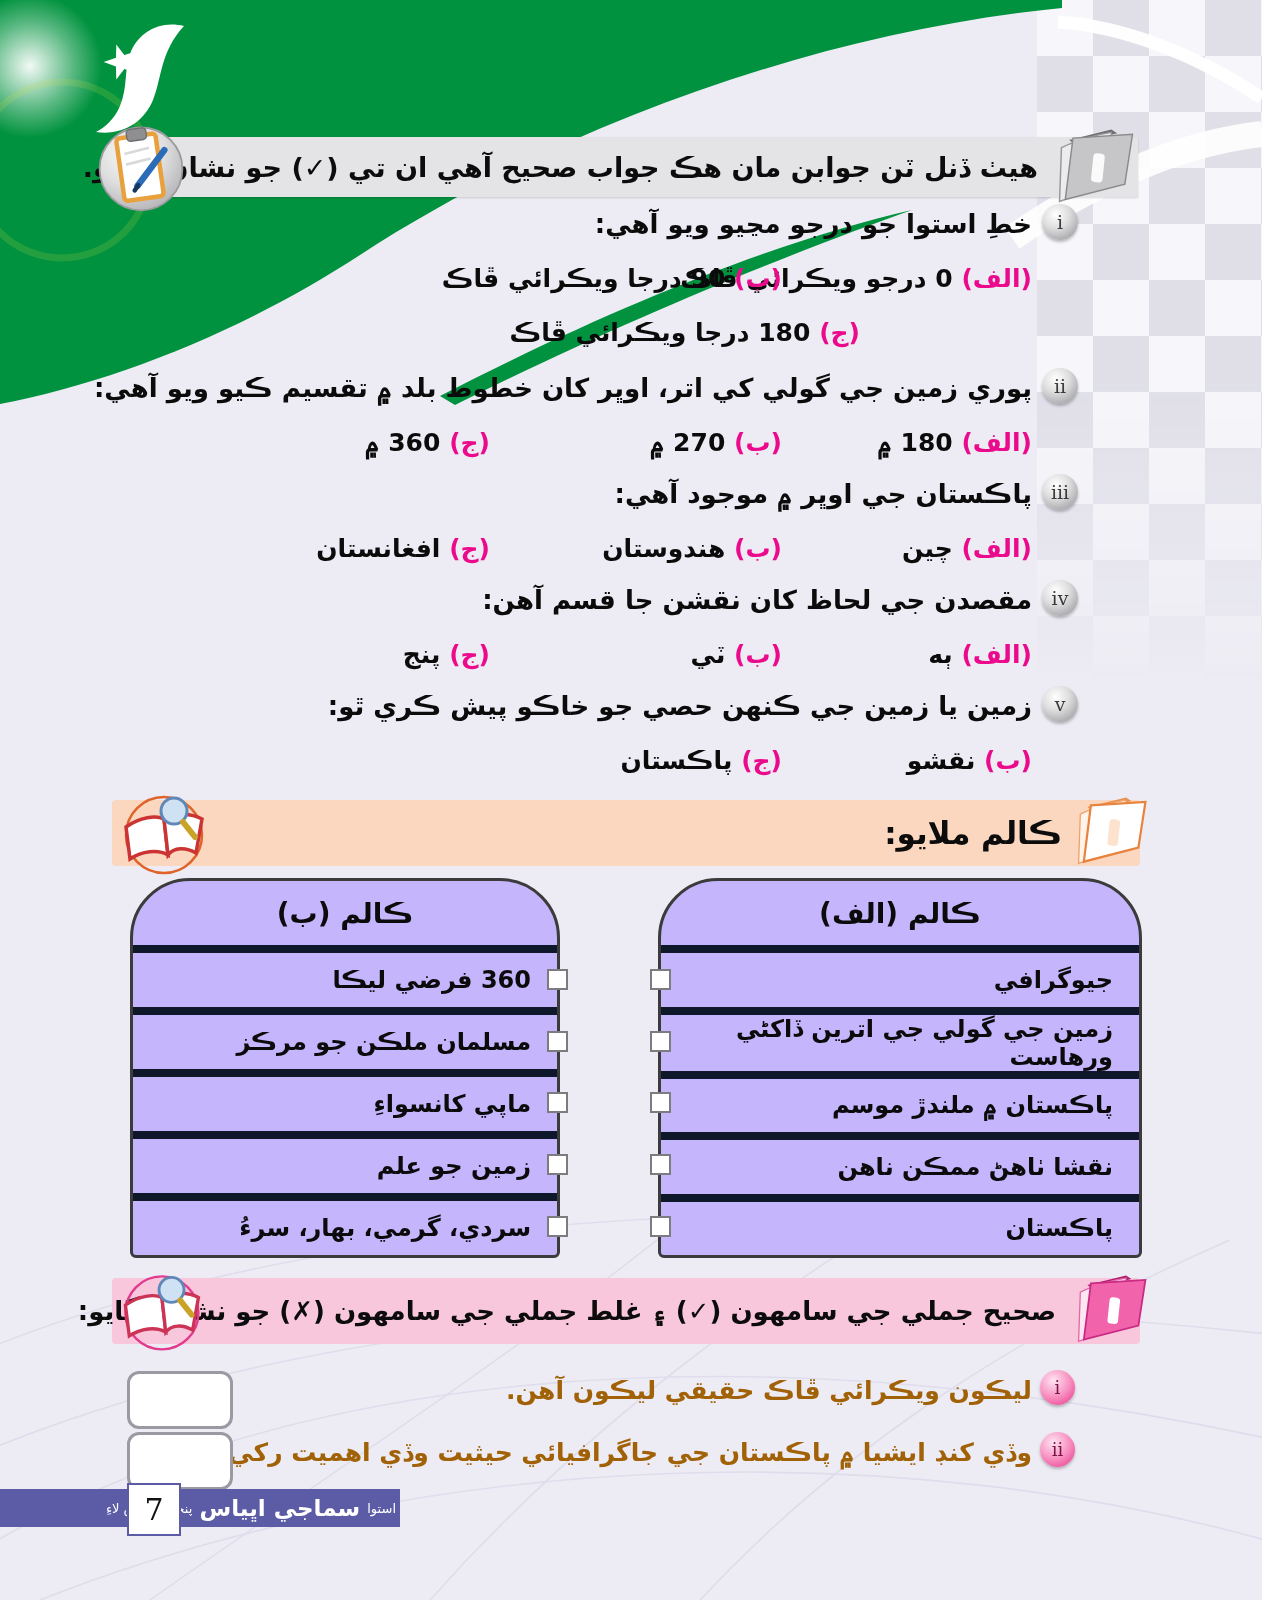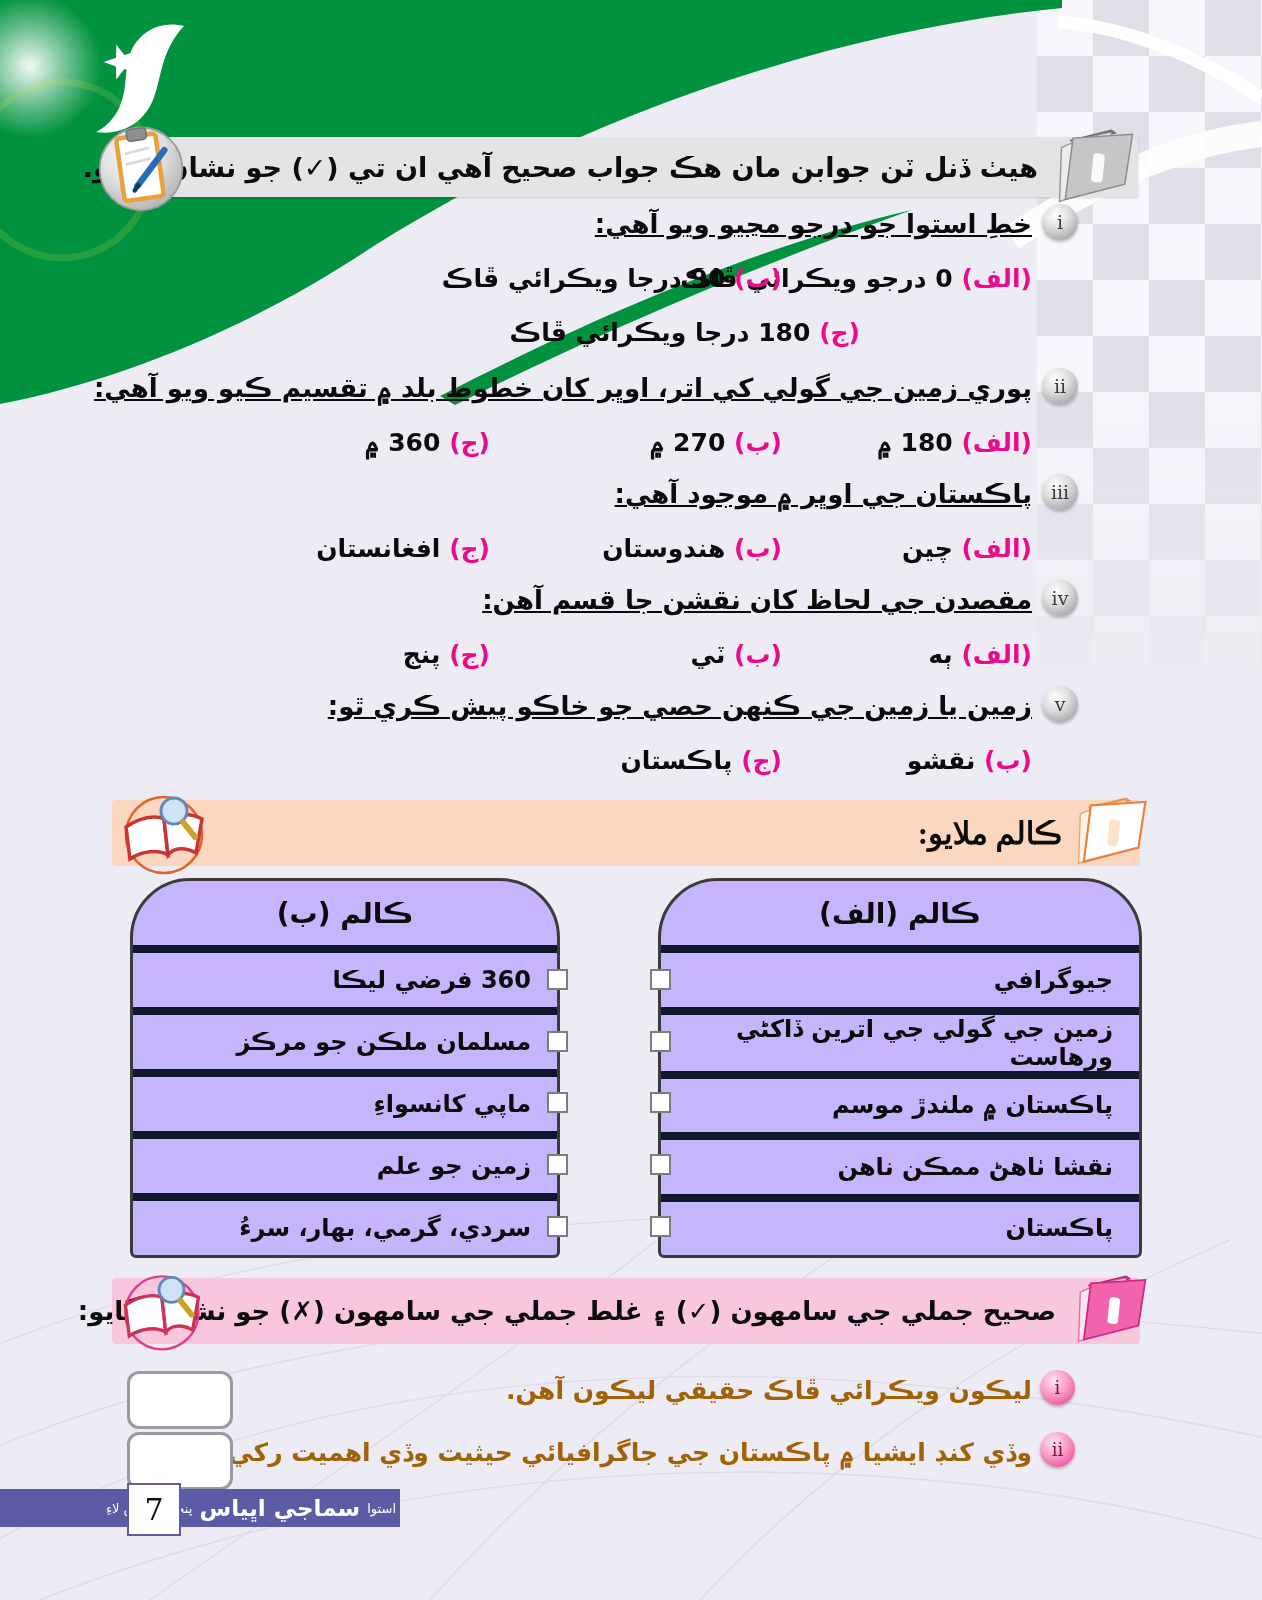--- a/index.html
+++ b/index.html
@@ -11,36 +11,36 @@
   .checker{position:absolute;top:0;right:0;width:225px;height:690px;z-index:1;
     background:repeating-conic-gradient(rgba(158,158,175,.16) 0% 25%, rgba(255,255,255,.55) 25% 50%) 0 0 / 112px 112px;
     -webkit-mask-image:linear-gradient(to bottom,#000 55%,transparent 100%);
             mask-image:linear-gradient(to bottom,#000 55%,transparent 100%);}
   .hdr-svg{position:absolute;top:0;left:0;z-index:2;}
 
   
   .bar{position:absolute;display:flex;align-items:center;z-index:5;direction:rtl;}
   .bar1{left:134px;top:137px;width:1004px;height:60px;background:#e4e3e6;box-shadow:0 1px 2px rgba(0,0,0,.15);}
   .bar1 .bar-title{font-size:27px;font-weight:bold;color:#0c0c0c;padding-right:100px;white-space:nowrap;}
-  .peach{left:112px;top:800px;width:1028px;height:66px;background:#fbd7bf;border-radius:4px;font-family:Liberation Serif, serif;}
+  .peach{left:112px;top:800px;width:1028px;height:66px;background:#fbd7bf;border-radius:4px;}
   .peach .bar-title{font-size:31px;font-weight:bold;color:#0c0c0c;padding-right:78px;}
   .pinkbar{left:112px;top:1278px;width:1028px;height:66px;background:#f8c7dc;border-radius:4px;}
   .pinkbar .bar-title{font-size:26px;font-weight:bold;color:#0c0c0c;padding-right:84px;white-space:nowrap;}
 
   .clip-circle{position:absolute;left:96px;top:121px;z-index:6;}  
   .folder-abs{position:absolute;z-index:6;}
   .book-abs{position:absolute;z-index:7;}
 
   
   .q-badge{position:absolute;left:1042px;width:36px;height:36px;border-radius:50%;z-index:5;
     background:radial-gradient(circle at 38% 30%, #ffffff, #dededf 40%, #ababaf 78%, #8f8f93);
     box-shadow:0 2px 3px rgba(0,0,0,.25);display:flex;align-items:center;justify-content:center;
     font-family:"DejaVu Serif",serif;font-size:19px;color:#3a3a3a;}
   .q-text{position:absolute;left:240px;width:792px;text-align:right;direction:rtl;z-index:5;
-    font-size:26px;font-weight:bold;color:#0b0b0b;line-height:48px;white-space:nowrap;text-decoration:underline;}
+    font-size:26px;font-weight:bold;color:#0b0b0b;line-height:48px;white-space:nowrap;}
   .q-opts{position:absolute;left:230px;width:802px;direction:rtl;display:grid;z-index:5;
     grid-template-columns:250px 292px 1fr;line-height:50px;}
   .q-opts.two{grid-template-columns:250px 1fr;}
   .opt{font-size:25px;font-weight:bold;color:#0b0b0b;text-align:right;white-space:nowrap;}
   .opt .lbl{color:#ec0a8c;}
 
   
   .match-table{position:absolute;display:flex;flex-direction:column;z-index:5;
     border:3px solid #3b3b3b;border-radius:60px 60px 6px 6px;background:#c4b5fd;}
   .table-a{left:658px;top:878px;width:478px;height:374px;}

